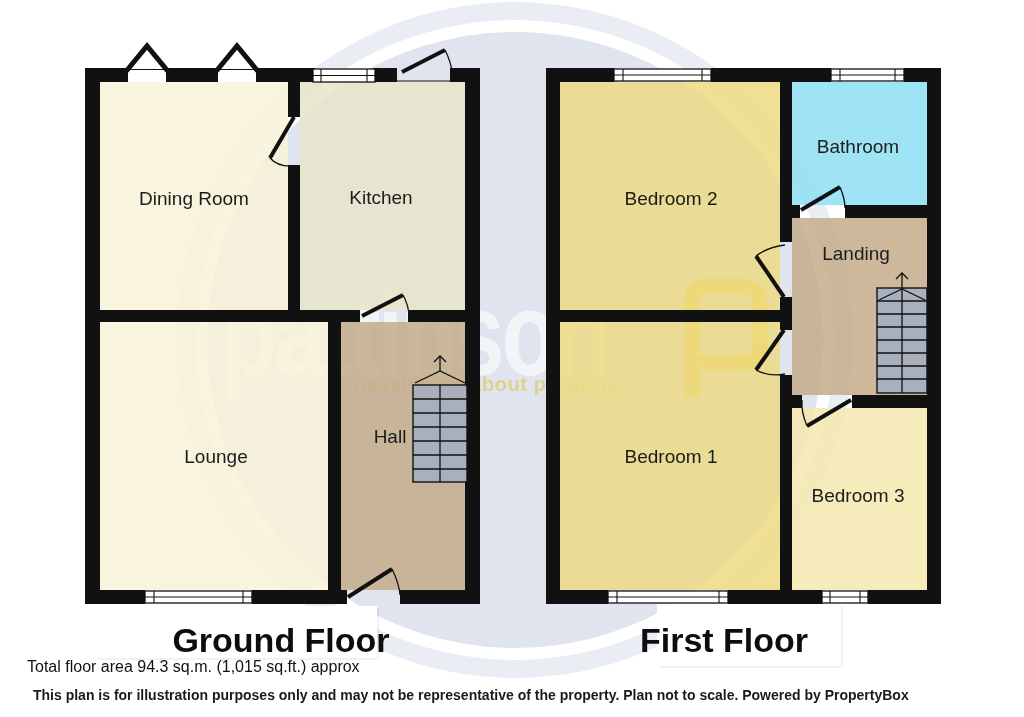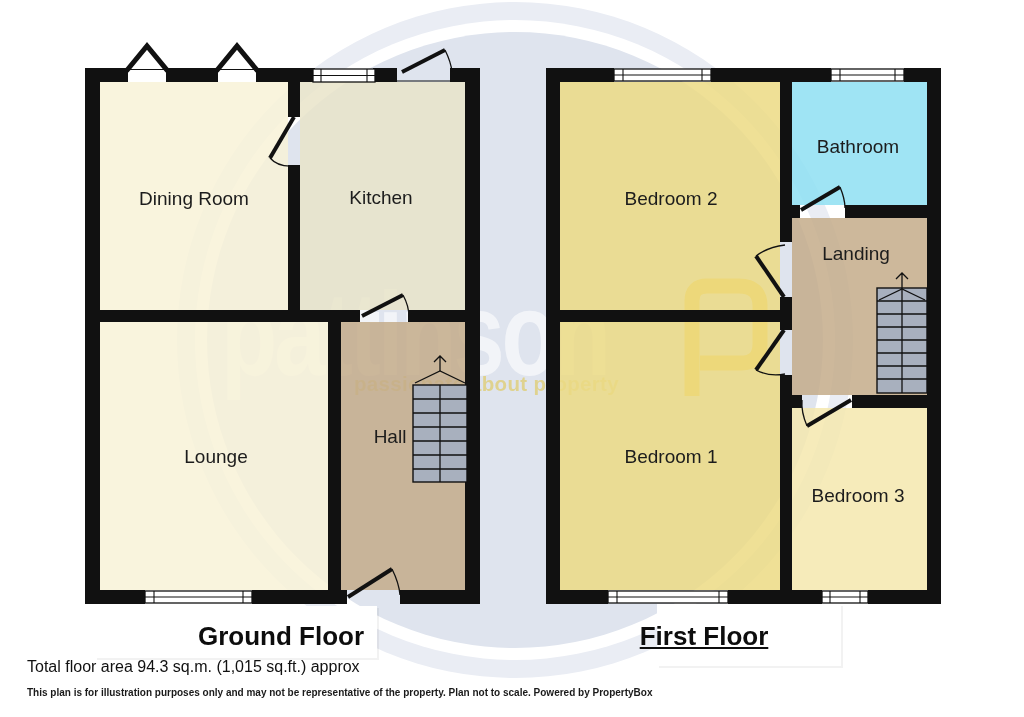--- a/index.html
+++ b/index.html
@@ -21,26 +21,26 @@
   .doorleaf{stroke:#111;stroke-width:4;fill:none;}
   .doorarc{stroke:#111;stroke-width:1.3;fill:none;}
   .winrect{fill:#ffffff;stroke:#111;stroke-width:1.3;}
   .winline{stroke:#111;stroke-width:1.1;}
   .stgrid{stroke:#111;stroke-width:1.3;fill:none;}
   .chev{stroke:#111;stroke-width:5;fill:none;stroke-linecap:square;}
   
   .plate{position:absolute;background:#ffffff;box-shadow:2px 2px 0 rgba(0,0,0,0.05);}
   #plate-ground{left:95px;top:606px;width:282px;height:52px;}
   #plate-first{left:657px;top:604px;width:184px;height:62px;}
-  .floor-title{position:absolute;transform:translateX(-50%);font-size:26px;font-weight:700;
+  .floor-title{position:absolute;transform:translateX(-50%);font-size:34px;font-weight:700;
                color:#0d0d0d;white-space:nowrap;}
   #title-ground{left:281px;top:621px;}
-  #title-first{left:704px;top:621px;text-decoration:underline;}
+  #title-first{left:724px;top:621px;}
   #total-area{position:absolute;left:27px;top:658px;font-size:16px;color:#111;white-space:nowrap;}
-  #disclaimer{position:absolute;left:27px;top:687px;font-size:10px;font-weight:700;color:#1a1a1a;
+  #disclaimer{position:absolute;left:33px;top:687px;font-size:14px;font-weight:700;color:#1a1a1a;
               white-space:nowrap;}
 </style>
 </head>
 <body>
 
 <div id="stage">
 
   <div id="wm-halo" class="wm-circle" style="background: rgb(234, 237, 244);"></div>
   <div id="wm-ring" class="wm-circle"></div>
   <div id="wm-disc" class="wm-circle" style="background: rgb(223, 228, 238);"></div>

